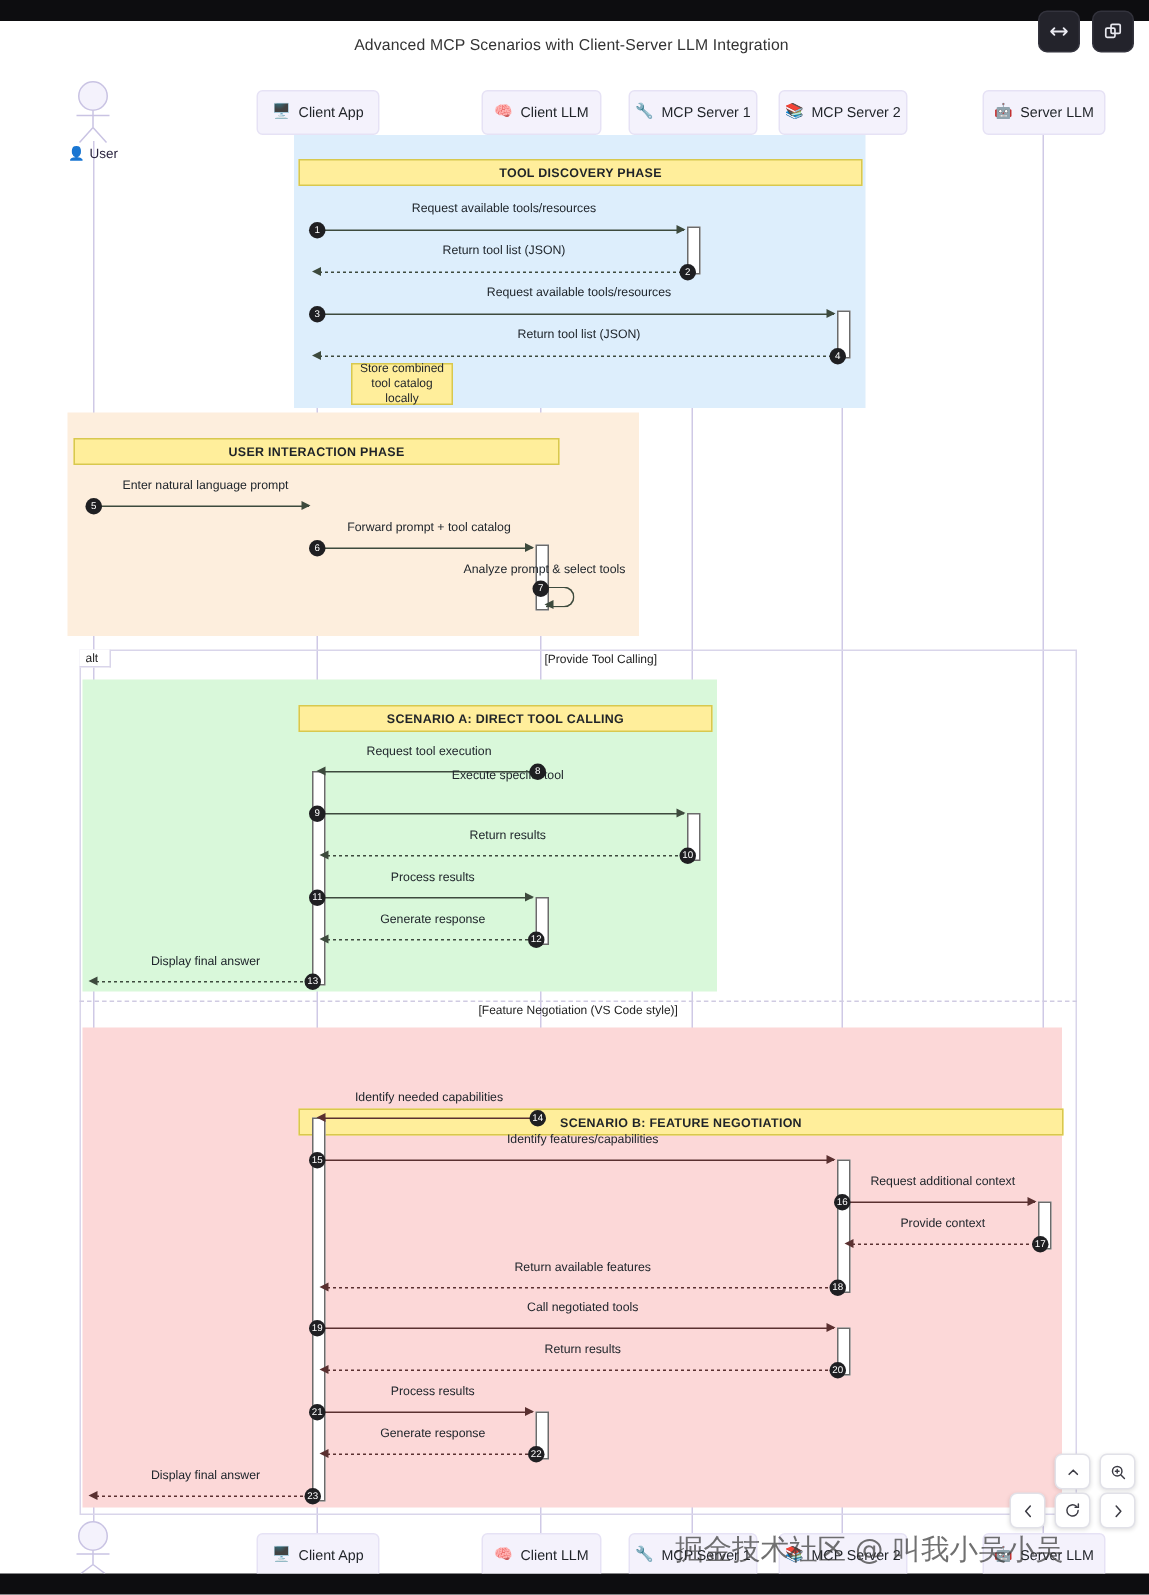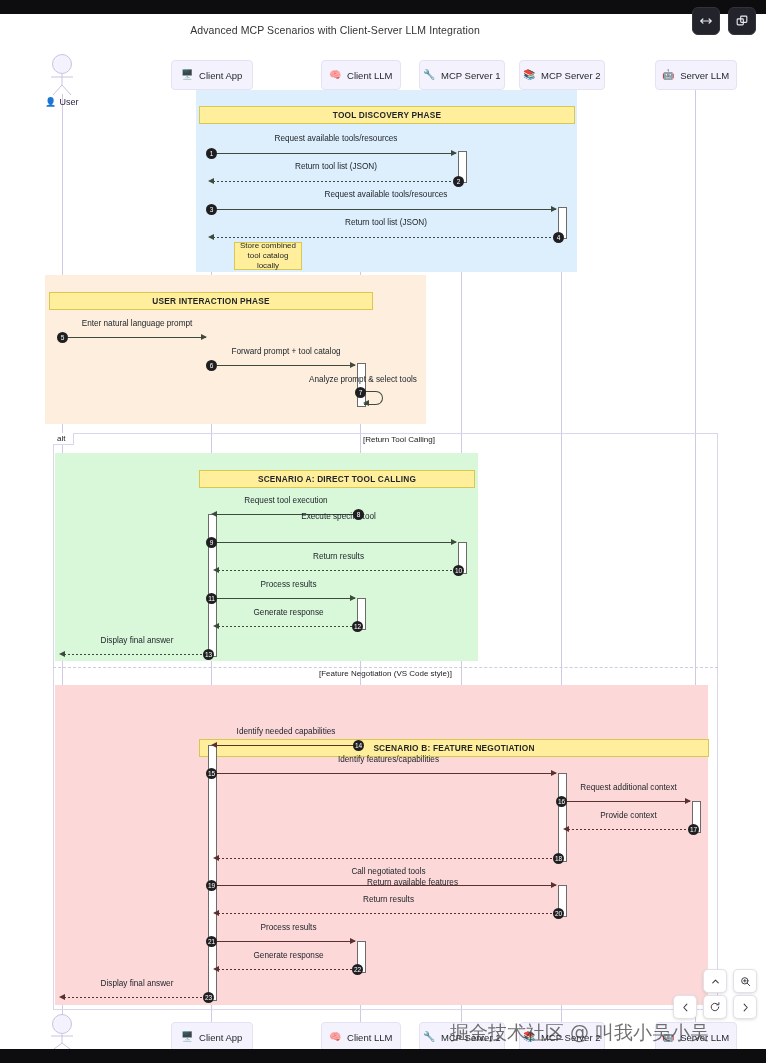--- a/index.html
+++ b/index.html
@@ -25,20 +25,21 @@
     background:#23232b;border:1px solid #33333d;
     display:flex;align-items:center;justify-content:center;
     color:#e8e8ef;
   }
   .tbtn svg{display:block}
 
   .diagram-title{
     position:absolute;left:0;top:10px;width:670px;
     text-align:center;font-size:10.5px;color:#333;
     letter-spacing:.1px;
+    padding-left:46px;
   }
 
   
   .lifeline{
     position:absolute;width:1px;background:#cfc9e6;z-index:1;
   }
   
   .pbox{
     position:absolute;height:28px;
     background:#f4f2fc;border:1px solid #e6e2f5;border-radius:4px;
@@ -170,21 +171,21 @@
   <div class="lifeline" style="left:561px;top:60px;height:960px;"></div>
   <div class="lifeline" style="left:695px;top:60px;height:960px;"></div>
 
   <div class="rectbg" style="left:196px;top:76px;width:381px;height:182px;background:#ddeefc;"></div>
   <div class="rectbg" style="left:45px;top:261px;width:381px;height:149px;background:#fdeedd;"></div>
   <div class="rectbg" style="left:55px;top:439px;width:423px;height:208px;background:#d9f8da;"></div>
   <div class="rectbg" style="left:55px;top:671px;width:653px;height:320px;background:#fcd8d8;"></div>
 
   <div class="altframe" style="left:53px;top:419px;width:665px;height:577px;"></div>
   <div class="altlabel" style="left:53px;top:419px;">alt</div>
-  <div class="altcond" style="left:363px;top:421px;">[Return Tool Calling]</div>
+  <div class="altcond" style="left:363px;top:421px;">[Provide Tool Calling]</div>
   <div class="altdivider" style="left:53px;top:653px;width:665px;"></div>
   <div class="altcond" style="left:319px;top:655px;">[Feature Negotiation (VS Code style)]</div>
 
   <div class="actor" style="left:40px;top:40px;">
     <div class="head"></div>
     <svg width="44" height="22" viewBox="0 0 44 22">
       <line x1="22" y1="0" x2="22" y2="11" stroke="#c9c3e3" stroke-width="1"></line>
       <line x1="11" y1="3" x2="33" y2="3" stroke="#c9c3e3" stroke-width="1"></line>
       <line x1="22" y1="11" x2="13" y2="21" stroke="#c9c3e3" stroke-width="1"></line>
       <line x1="22" y1="11" x2="31" y2="21" stroke="#c9c3e3" stroke-width="1"></line>
@@ -313,21 +314,21 @@
   <div class="mlabel" style="left:566px;top:769px;width:125px;">Request additional context</div>
   <div class="msg pink solid" style="left:566px;top:787px;width:124px;"></div>
   <div class="arrowhead ah-r pk" style="left:685px;top:783.5px;"></div>
   <div class="seqnum" style="left:556px;top:782px;">16</div>
 
   <div class="mlabel" style="left:566px;top:797px;width:125px;">Provide context</div>
   <div class="msg pink dotted" style="left:568px;top:815px;width:124px;"></div>
   <div class="arrowhead ah-l pk" style="left:563px;top:811.5px;"></div>
   <div class="seqnum" style="left:688px;top:810px;">17</div>
 
-  <div class="mlabel" style="left:216px;top:864px;width:345px;padding-left:24px;">Return available features</div>
+  <div class="mlabel" style="left:216px;top:826px;width:345px;">Return available features</div>
   <div class="msg pink dotted" style="left:218px;top:844px;width:340px;"></div>
   <div class="arrowhead ah-l pk" style="left:213px;top:840.5px;"></div>
   <div class="seqnum" style="left:553px;top:839px;">18</div>
 
   <div class="mlabel" style="left:216px;top:853px;width:345px;">Call negotiated tools</div>
   <div class="msg pink solid" style="left:216px;top:871px;width:340px;"></div>
   <div class="arrowhead ah-r pk" style="left:551px;top:867.5px;"></div>
   <div class="seqnum" style="left:206px;top:866px;">19</div>
 
   <div class="mlabel" style="left:216px;top:881px;width:345px;">Return results</div>

